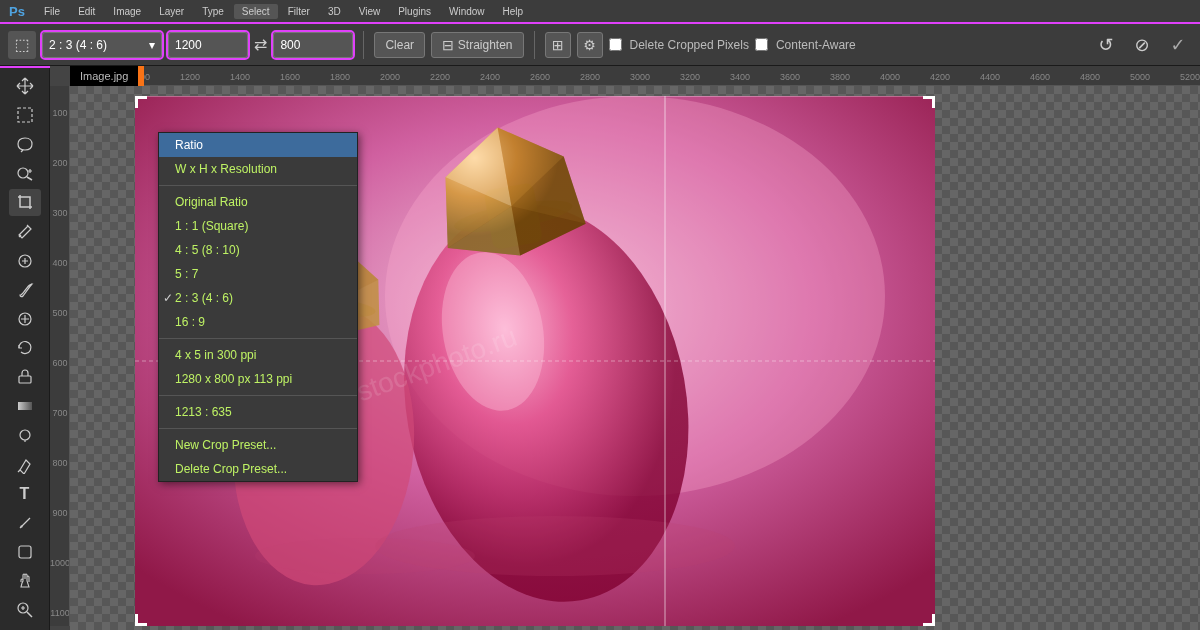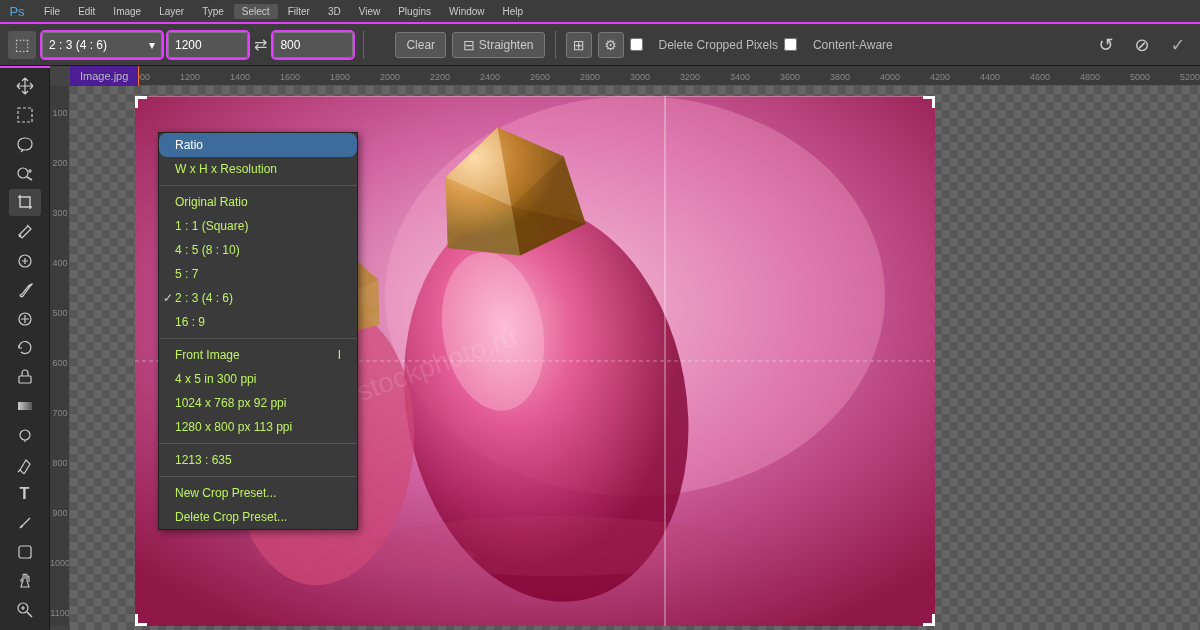--- a/index.html
+++ b/index.html
@@ -24,21 +24,21 @@
       gap: 2px;
       border-bottom: 1px solid #1a1a1a;
     }
     .menu-bar-logo {
       width: 26px;
       height: 24px;
       display: flex;
       align-items: center;
       justify-content: center;
       color: #4fa3e0;
-      font-weight: normal;
+      font-weight: bold;
       font-size: 13px;
       margin-right: 4px;
     }
     .menu-item {
       padding: 2px 8px;
       cursor: pointer;
       color: #ccc;
       font-size: 10px;
       border-radius: 2px;
     }
@@ -106,21 +106,20 @@
 
     .clear-btn {
       height: 26px;
       background: #555;
       border: 1px solid #777;
       color: #ccc;
       border-radius: 3px;
       padding: 0 10px;
       font-size: 12px;
       cursor: pointer;
-      margin-left: 21px;
     }
     .straighten-btn {
       height: 26px;
       background: #555;
       border: 1px solid #777;
       color: #ccc;
       border-radius: 3px;
       padding: 0 10px;
       font-size: 12px;
       cursor: pointer;
@@ -139,21 +138,21 @@
       cursor: pointer;
       display: flex;
       align-items: center;
       justify-content: center;
       font-size: 13px;
     }
 
     .checkbox-group {
       display: flex;
       align-items: center;
-      gap: 16px;
+      gap: 8px;
       font-size: 12px;
       color: #bbb;
     }
     .checkbox-group input { cursor: pointer; }
 
     .toolbar-right {
       margin-left: auto;
       display: flex;
       align-items: center;
       gap: 8px;
@@ -250,21 +249,21 @@
     }
     .dropdown-item {
       padding: 5px 16px;
       cursor: pointer;
       color: #bef264;
       font-size: 12px;
       display: flex;
       align-items: center;
       justify-content: space-between;
     }
-    .dropdown-item.highlighted { background: #3d6b9c; color: #fff; border-radius: 8px; }
+    .dropdown-item.highlighted { background: #3d6b9c; color: #fff; }
     .dropdown-item.checked::before {
       content: '✓';
       position: absolute;
       left: 4px;
       color: #ccc;
     }
     .dropdown-item.checked {
       position: relative;
     }
     .dropdown-separator {
@@ -298,27 +297,27 @@
     .tab-bar {
       position: absolute;
       top: 0;
       left: 20px;
       height: 20px;
       display: flex;
       align-items: center;
     }
     .canvas-tab {
       height: 20px;
-      background: #4c1d95;
+      background: #000000;
       padding: 0 10px;
       display: flex;
       align-items: center;
       font-size: 11px;
       color: #bbb;
-      border-right: 1px solid #f97316;
+      border-right: 6px solid #f97316;
       justify-content: center;
     }
   </style>
 </head>
 <body>
 
 <div class="menu-bar">
   <div class="menu-bar-logo">Ps</div>
   <div class="menu-item">File</div>
   <div class="menu-item">Edit</div>
@@ -661,30 +660,23 @@
       <div class="dropdown-item checked">
         <span>2 : 3 (4 : 6)</span>
       </div>
 
       <div class="dropdown-item">
         <span>16 : 9</span>
       </div>
 
       <div class="dropdown-separator"></div>
 
-      <div class="dropdown-item">
-        <span>Front Image</span>
-        <span>I</span>
-      </div>
 
       <div class="dropdown-item">
         <span>4 x 5 in 300 ppi</span>
-      </div>
-      <div class="dropdown-item">
-        <span>1024 x 768 px 92 ppi</span>
       </div>
       <div class="dropdown-item">
         <span>1280 x 800 px 113 ppi</span>
       </div>
 
       <div class="dropdown-separator"></div>
 
       <div class="dropdown-item">
         <span>1213 : 635</span>
       </div>

